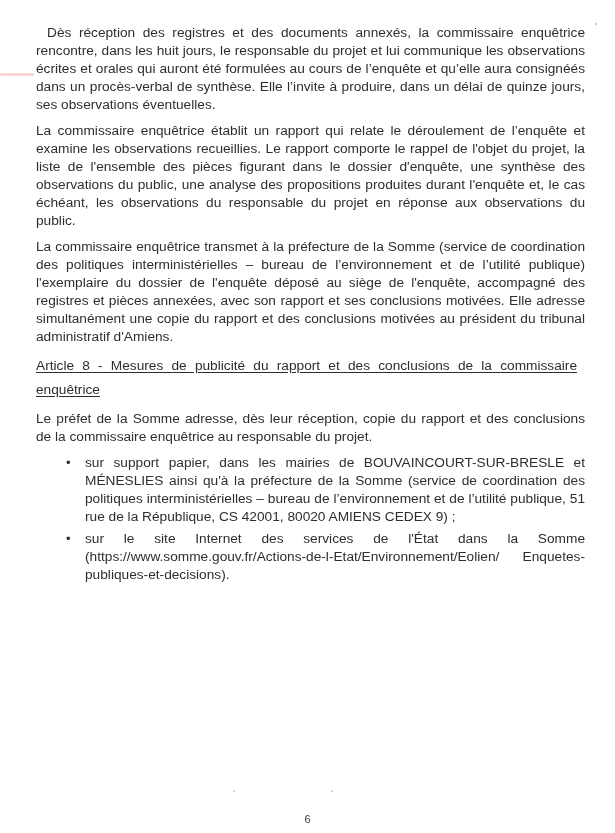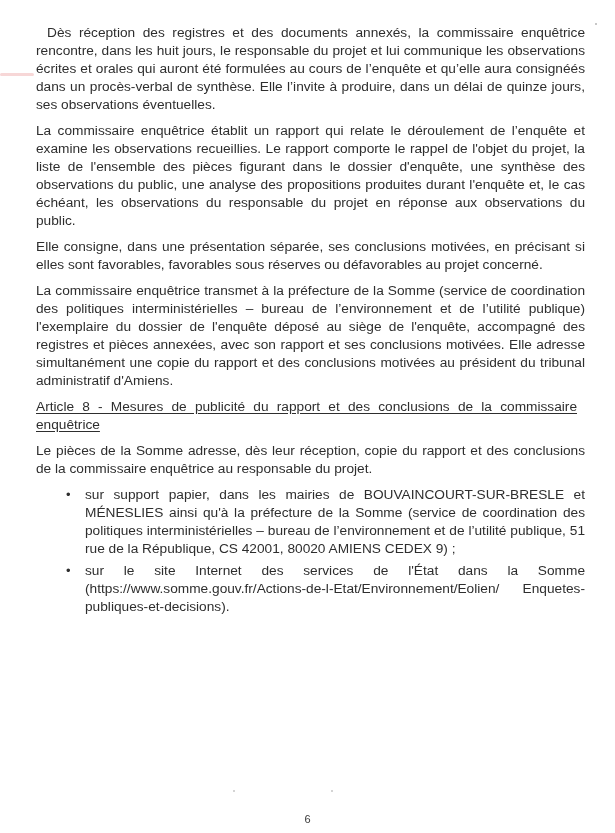--- a/index.html
+++ b/index.html
@@ -29,21 +29,21 @@
     text-align: justify;
     overflow-wrap: break-word;
   }
   .indent-first {
     text-indent: 11px;
   }
   .article-heading {
     margin: 0 8px 8px 0;
     font-size: 13.7px;
     font-weight: 400;
-    line-height: 18px;
+    line-height: 24px;
     text-align: justify;
     text-decoration: underline;
     text-underline-offset: 2px;
   }
   ul.bullet-list {
     list-style: none;
     margin: 0;
     padding: 0;
   }
   ul.bullet-list li {
@@ -92,28 +92,27 @@
   <div class="artifact artifact-dot-1"></div>
   <div class="artifact artifact-dot-2"></div>
   <div class="artifact artifact-dot-3"></div>
 
   <div class="content">
 
     <p class="para indent-first">Dès réception des registres et des documents annexés, la commissaire enquêtrice rencontre, dans les huit jours, le responsable du projet et lui communique les observations écrites et orales qui auront été formulées au cours de l’enquête et qu’elle aura consignéés dans un procès-verbal de synthèse. Elle l’invite à produire, dans un délai de quinze jours, ses observations éventuelles.</p>
 
     <p class="para">La commissaire enquêtrice établit un rapport qui relate le déroulement de l’enquête et examine les observations recueillies. Le rapport comporte le rappel de l'objet du projet, la liste de l'ensemble des pièces figurant dans le dossier d'enquête, une synthèse des observations du public, une analyse des propositions produites durant l'enquête et, le cas échéant, les observations du responsable du projet en réponse aux observations du public.</p>
 
-    <p class="para">Elle consigne, dans une présentation séparée, ses conclusions motivées, en précisant si elles sont favorables, favorables sous réserves ou défavorables au projet concerné.</p>
 
     <p class="para">La commissaire enquêtrice transmet à la préfecture de la Somme (service de coordination des politiques interministérielles – bureau de l’environnement et de l’utilité publique) l'exemplaire du dossier de l'enquête déposé au siège de l'enquête, accompagné des registres et pièces annexées, avec son rapport et ses conclusions motivées. Elle adresse simultanément une copie du rapport et des conclusions motivées au président du tribunal administratif d'Amiens.</p>
 
 
     <h2 class="article-heading">Article 8 - Mesures de publicité du rapport et des conclusions de la commissaire enquêtrice</h2>
 
-    <p class="para">Le pièces de la Somme adresse, dès leur réception, copie du rapport et des conclusions de la commissaire enquêtrice au responsable du projet.</p>
+    <p class="para">Le préfet de la Somme adresse, dès leur réception, copie du rapport et des conclusions de la commissaire enquêtrice au responsable du projet.</p>
 
 
     <ul class="bullet-list">
       <li>
         <span class="bullet">•</span>
         <span>sur support papier, dans les mairies de BOUVAINCOURT-SUR-BRESLE et MÉNESLIES ainsi qu'à la préfecture de la Somme (service de coordination des politiques interministérielles – bureau de l’environnement et de l’utilité publique, 51 rue de la République, CS 42001, 80020 AMIENS CEDEX 9) ;</span>
       </li>
       <li>
         <span class="bullet">•</span>
         <span>sur le site Internet des services de l'État dans la Somme (https://www.somme.gouv.fr/Actions-de-l-Etat/Environnement/Eolien/ Enquetes-publiques-et-decisions).</span>

